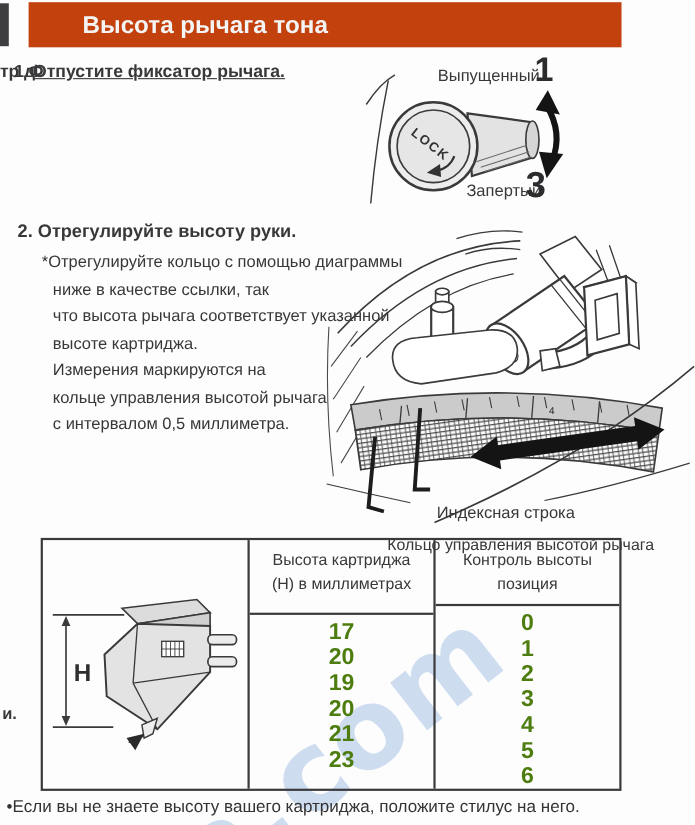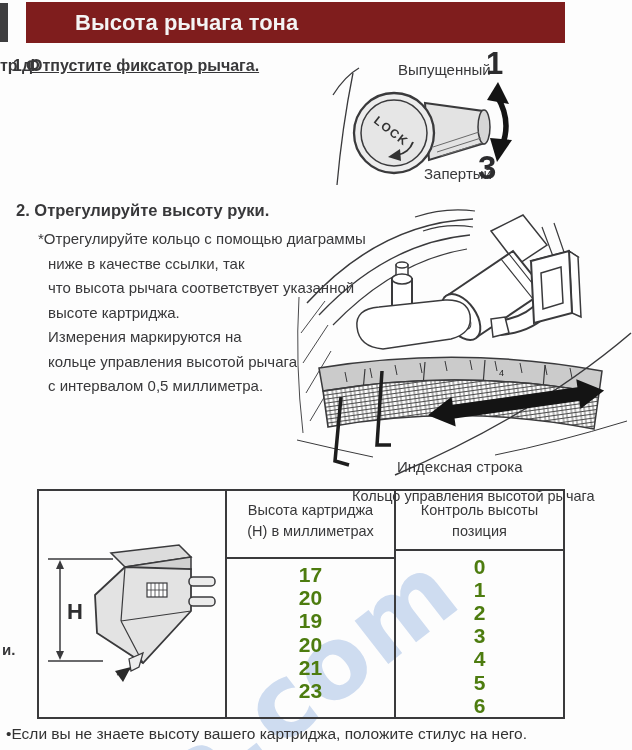--- a/index.html
+++ b/index.html
@@ -7,21 +7,21 @@
         font-family:"Liberation Sans","DejaVu Sans",sans-serif;color:#38383a;}
   .abs{position:absolute;}
   
   .watermark{position:absolute;left:95px;top:775px;z-index:1;
              transform:rotate(-38deg);transform-origin:0 0;
              font-family:"DejaVu Sans",sans-serif;font-weight:bold;font-size:100px;
              color:#c3d4ed;opacity:.8;letter-spacing:2px;white-space:nowrap;}
   .content{position:absolute;inset:0;z-index:2;}
   
   .header-edge{left:0;top:3px;width:8px;height:39px;background:#3e3e40;}
-  .header-bar{left:26px;top:2px;width:539px;height:41px;background:#7f1d1d;}
+  .header-bar{left:26px;top:2px;width:539px;height:41px;background:#c2410c;}
   .header-bar span{display:block;padding-left:49px;line-height:41px;
                    font-size:22px;font-weight:bold;color:#f4f4f4;}
   
   .step1{left:0;top:57px;height:20px;font-size:16px;font-weight:bold;white-space:nowrap;}
   .frag1{position:absolute;left:0;top:0;}
   .frag2{position:absolute;left:13px;top:0;}
   .frag3{position:absolute;left:26px;top:0;}
   .step1-text{position:absolute;left:30px;top:0;text-decoration:underline;}
   
   .lbl{font-size:15px;white-space:nowrap;}

